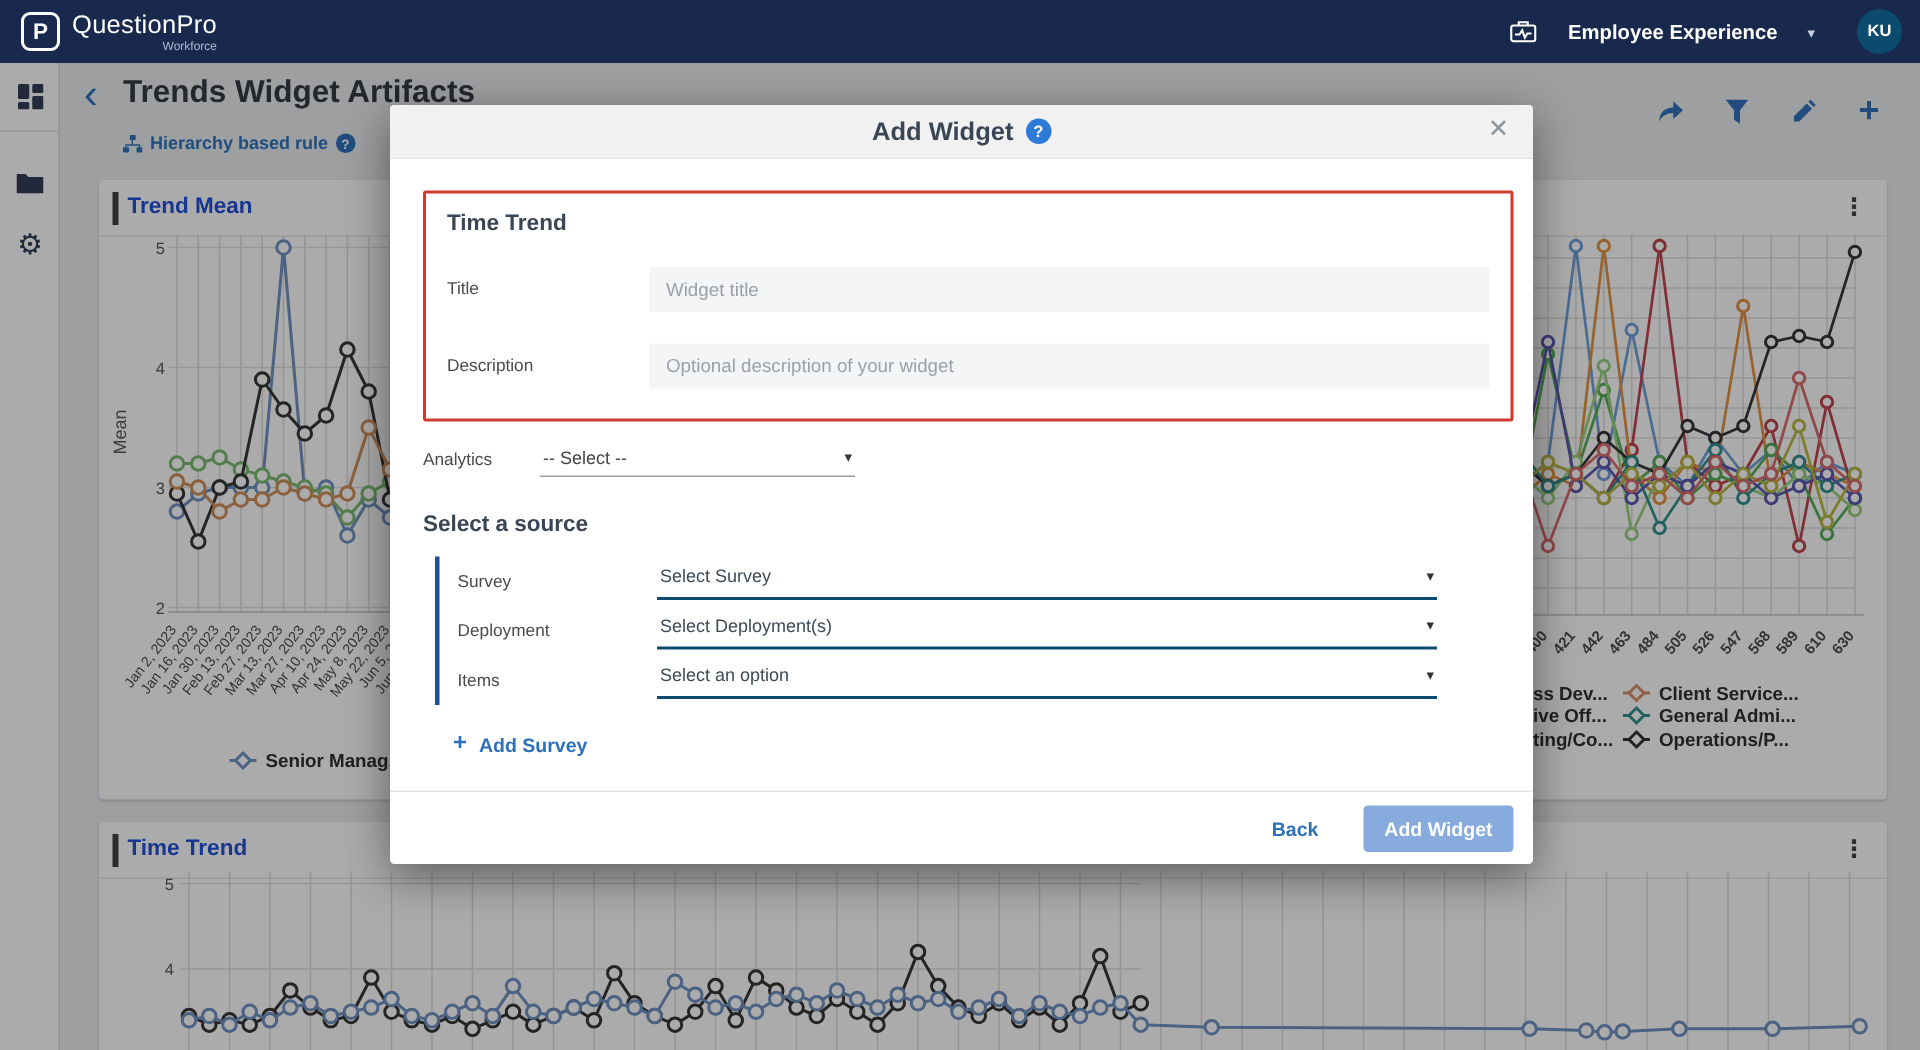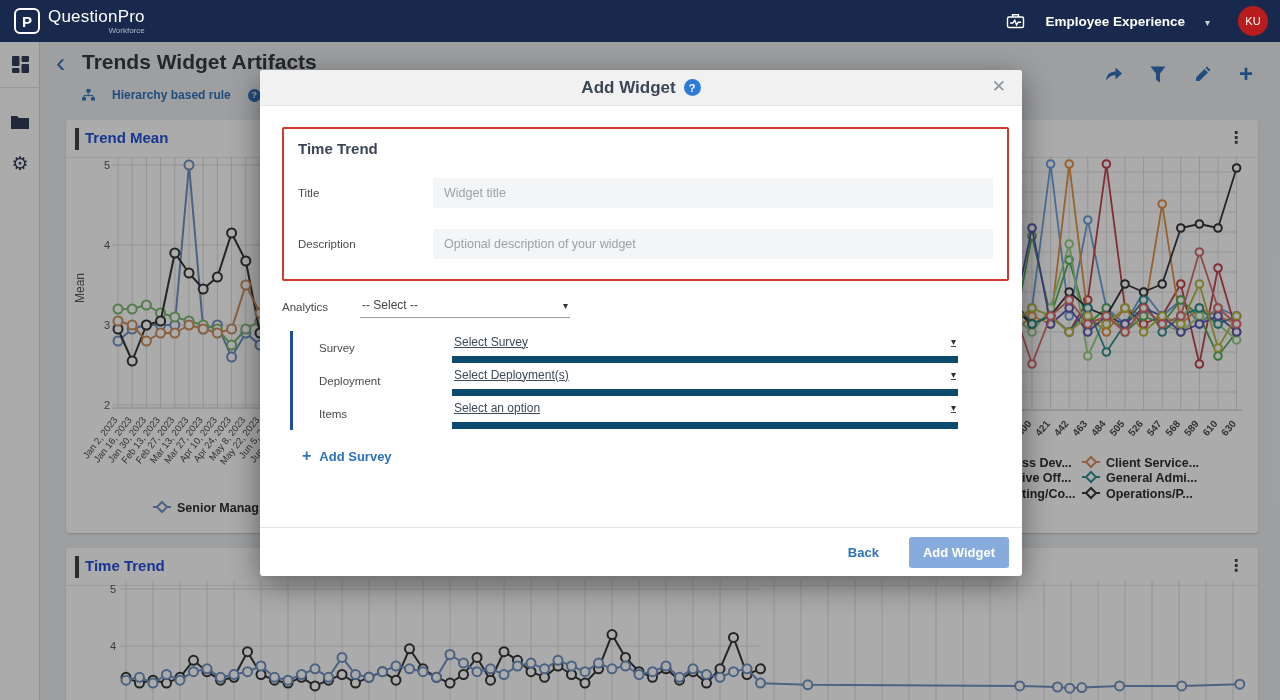--- a/index.html
+++ b/index.html
@@ -11,35 +11,35 @@
     background:#18294d; display:flex; align-items:center; z-index:55; }
   .logo-box { width:26px; height:26px; margin-left:14px; border:2px solid #fff;
     border-radius:6px; color:#fff; font-weight:bold; font-size:15px;
     display:flex; align-items:center; justify-content:center; }
   .brand-wrap { margin-left:8px; color:#fff; line-height:1; }
   .brand { font-size:17px; font-weight:normal; letter-spacing:.2px; }
   .brand-sub { font-size:8px; color:#aebad0; text-align:right; margin-top:2px; }
   .topbar-right { margin-left:auto; display:flex; align-items:center; gap:20px; margin-right:12px; }
   .ws-label { color:#fff; font-size:13.5px; font-weight:bold; }
   .ws-caret { color:#c6cfdf; font-size:10px; margin-top:2px; }
-  .avatar { width:30px; height:30px; border-radius:50%; background:#b91c1c; color:#fff;
-    font-size:11px; font-weight:normal; display:flex; align-items:center; justify-content:center; margin-left:8px; }
+  .avatar { width:30px; height:30px; border-radius:50%; background:#0c4a6e; color:#fff;
+    font-size:11px; font-weight:bold; display:flex; align-items:center; justify-content:center; margin-left:8px; }
 
   
   .sidebar { position:absolute; left:0; top:42px; width:40px; height:658px;
     background:#ffffff; border-right:1px solid #d8d8d8; z-index:2; }
   .side-item { width:40px; height:46px; display:flex; align-items:center; justify-content:center; color:#2e3b52; }
   .side-item.first { border-bottom:1px solid #e2e2e2; }
   .gear-glyph { font-size:19px; color:#2e3b52; }
 
   
   .page-head { position:absolute; left:40px; top:42px; width:1240px; height:78px; }
   .back-chev { position:absolute; left:16px; top:8px; font-size:28px; color:#2d71ba; line-height:26px; cursor:pointer; }
   .page-title { position:absolute; left:42px; top:8px; font-size:21px; font-weight:bold; color:#32373c; }
-  .rule-line { position:absolute; left:42px; top:46px; display:flex; align-items:center; gap:17px;
+  .rule-line { position:absolute; left:42px; top:46px; display:flex; align-items:flex-end; gap:5px;
     color:#2d71ba; font-size:12px; font-weight:bold; }
   .help-dot { width:13px; height:13px; border-radius:50%; background:#2d71ba; color:#fff;
     font-size:9px; font-weight:bold; display:flex; align-items:center; justify-content:center; }
   .toolbar { position:absolute; right:24px; top:22px; display:flex; align-items:center; gap:24px; }
   .tool-ic { width:20px; height:20px; color:#2d71ba; display:flex; align-items:center; justify-content:center; }
   .plus-glyph { font-size:24px; font-weight:bold; color:#2d71ba; line-height:20px; }
 
   
   .card { position:absolute; background:#fff; border-radius:3px; box-shadow:0 1px 2px rgba(0,0,0,.18); }
   .card-head { position:relative; height:38px; border-bottom:1px solid #e8e8e8; }
@@ -74,25 +74,25 @@
   .f-input::placeholder { color:#9ba1a8; }
 
   .modal-body-pad { padding:0 22px; }
   .settings-h { margin-top:19px; }
   .an-row { display:flex; align-items:center; margin-top:15px; }
   .an-label { width:78px; font-size:11.5px; color:#4a4a4a; }
   .select-box { width:210px; border-bottom:1px solid #9d9d9d; padding:2px 2px 5px 2px;
     display:flex; align-items:center; font-size:12px; color:#444; cursor:pointer; }
   .select-box .caret { margin-left:auto; font-size:10px; color:#333; }
   .source-h { margin-top:23px; }
-  .source-group { margin:13px 0 0 8px; border-left:3px solid #1d4f9c; padding-left:26px; }
+  .source-group { margin:13px 0 0 8px; border-left:3px solid #1d4f9c; padding-left:12px; }
   .s-row { display:flex; align-items:center; height:33px; }
   .s-label { width:133px; font-size:11.5px; color:#4a4a4a; flex:none; }
-  .s-select { flex:1; margin-right:42px; border-bottom:7px solid #0c4a6e; padding:2px 2px 7px 2px;
-    display:flex; align-items:center; font-size:12px; color:#3d4a57; cursor:pointer;text-decoration:underline; }
+  .s-select { flex:1; margin-right:42px; border-bottom:2px solid #0c4a6e; padding:2px 2px 7px 2px;
+    display:flex; align-items:center; font-size:12px; color:#3d4a57; cursor:pointer; }
   .s-select .caret { margin-left:auto; font-size:10px; color:#333; }
   .add-survey { margin:17px 0 0 20px; display:inline-flex; align-items:center; gap:8px;
     color:#2d71ba; font-size:13px; font-weight:bold; cursor:pointer; }
   .add-survey .plus { font-size:16px; font-weight:bold; }
   .modal-foot { position:absolute; left:0; bottom:0; width:100%; height:49px; border-top:1px solid #e4e4e4;
     display:flex; align-items:center; justify-content:flex-end; padding-right:13px; }
   .back-link { color:#2d71ba; font-size:13px; font-weight:bold; margin-right:30px; cursor:pointer; }
   .submit-btn { background:#87abdc; color:#fff; border:none; border-radius:3px; font-family:inherit;
     font-size:13px; font-weight:bold; padding:8px 14px; cursor:pointer; }
 </style>
@@ -995,20 +995,21 @@
 
   <div class="modal-body-pad">
     <div class="an-row">
       <div class="an-label">Analytics</div>
       <div class="select-box">
         <span>-- Select --</span>
         <span class="caret">▾</span>
       </div>
     </div>
 
+    <div class="sec-h source-h">Select a source</div>
     <div class="source-group">
       <div class="s-row">
         <div class="s-label">Survey</div>
         <div class="s-select">
           <span>Select Survey</span>
           <span class="caret">▾</span>
         </div>
       </div>
       <div class="s-row">
         <div class="s-label">Deployment</div>

